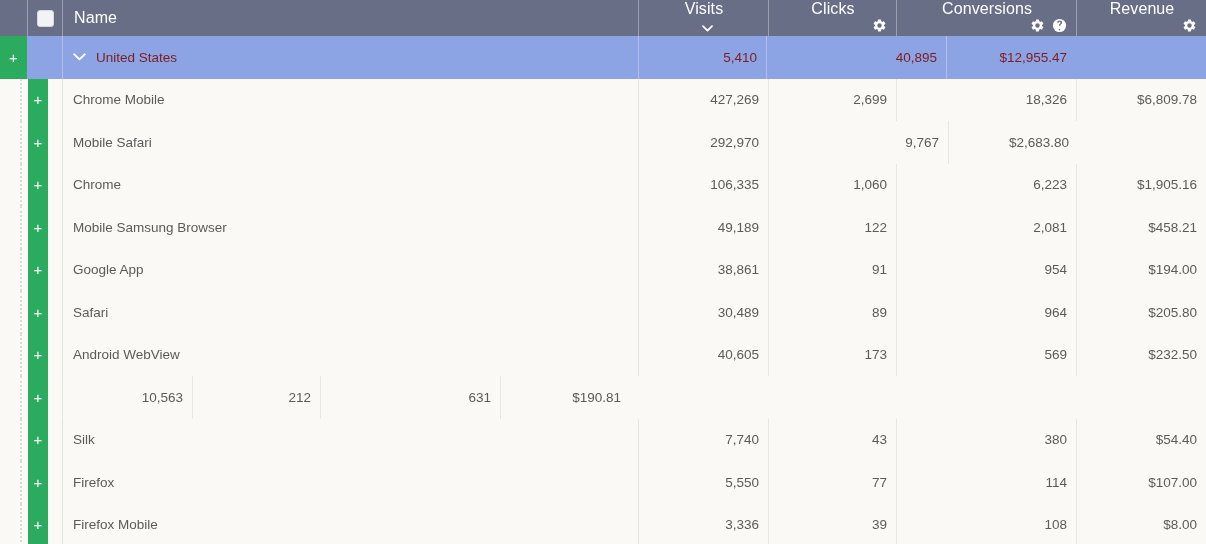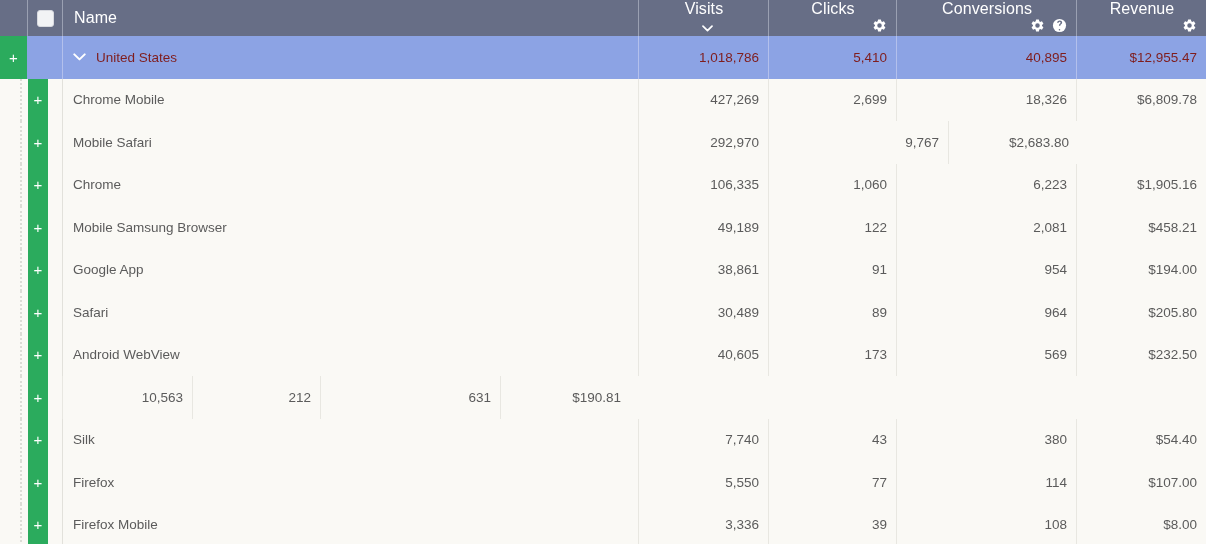--- a/index.html
+++ b/index.html
@@ -268,23 +268,20 @@
           <span class="plus level0">+</span>
         </div>
         <div class="cell cell-name">
           <span class="expand-chev">
             <svg width="13" height="8" viewBox="0 0 13 8">
               <path d="M1.3 1.4 L6.5 6.4 L11.7 1.4" stroke="#ffffff" stroke-width="2" fill="none" stroke-linecap="round" stroke-linejoin="round"></path>
             </svg>
           </span>
           <span>United States</span>
         </div>
-        <div class="cell cell-num c-visits">
-          <span>1,018,786</span>
-        </div>
         <div class="cell cell-num c-clicks">
           <span>5,410</span>
         </div>
         <div class="cell cell-num c-conversions">
           <span>40,895</span>
         </div>
         <div class="cell cell-num c-revenue">
           <span>$12,955.47</span>
         </div>
       </div>

